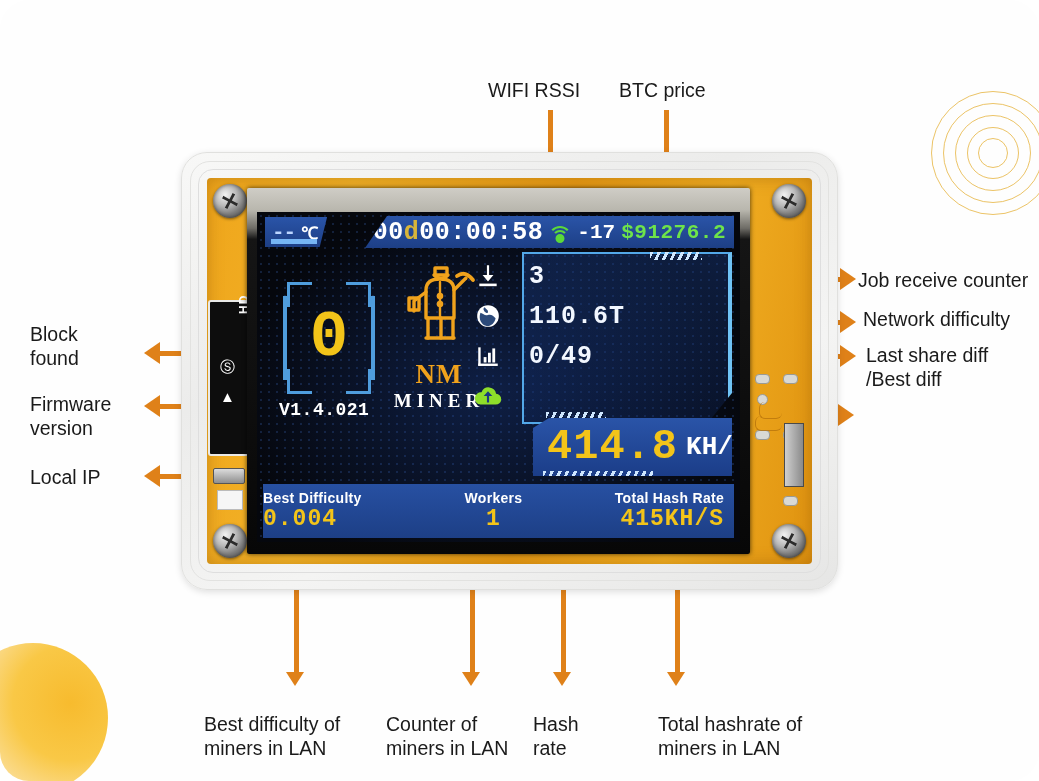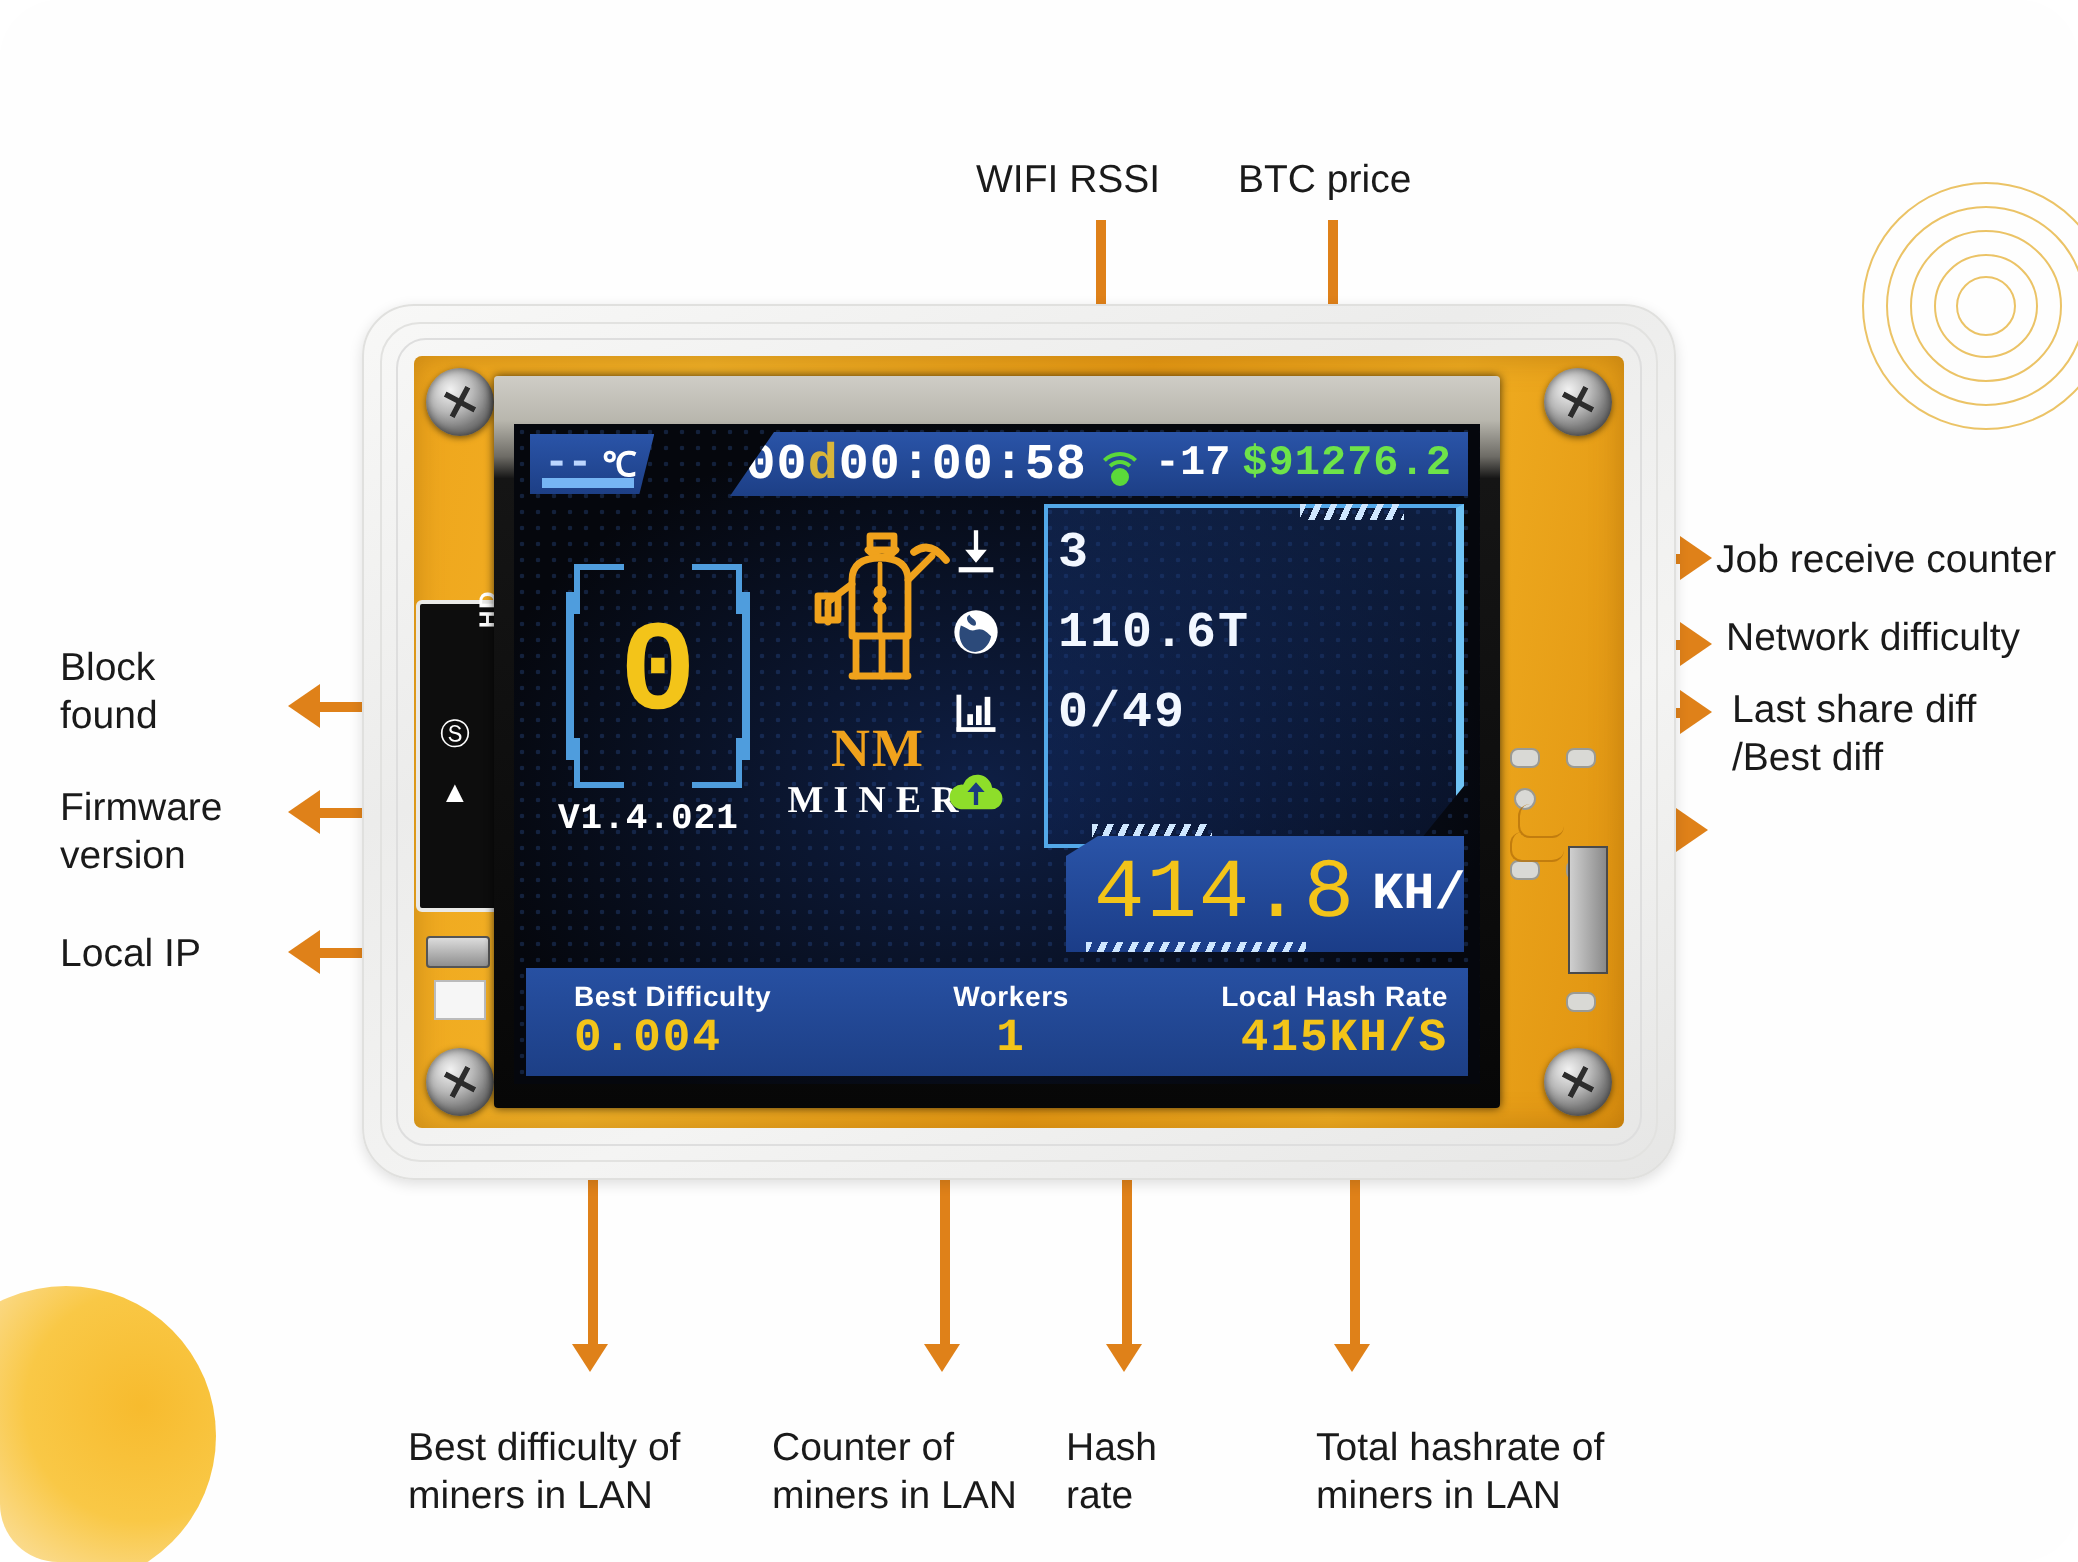--- a/index.html
+++ b/index.html
@@ -156,33 +156,33 @@
   }
   .ip-txt{color:#ffffff;font-size:22px;font-weight:bold;letter-spacing:.5px;}
 
   
   .hash-box{
     position:absolute;left:276px;top:206px;right:8px;height:58px;
     background:linear-gradient(180deg,#2a54a8 0%,#1b3d88 100%);
     clip-path:polygon(0 10px, 16px 0, 100% 0, 100% 100%, 0 100%);
     display:flex;align-items:center;gap:8px;padding-left:14px;
   }
-  .hash-val{color:#f3c419;font-size:42px;font-weight:normal;letter-spacing:1px;line-height:1;}
+  .hash-val{color:#f3c419;font-size:42px;font-weight:bold;letter-spacing:1px;line-height:1;}
   .hash-unit{color:#ffffff;font-size:26px;font-weight:bold;}
   .hash-hatch{position:absolute;left:10px;bottom:-4px;width:110px;height:9px;
     background:repeating-linear-gradient(115deg,#cfe7ff 0 3px,transparent 3px 7px);}
 
   
   .footer{
     position:absolute;left:6px;right:6px;bottom:4px;height:54px;
     background:linear-gradient(180deg,#2750a2 0%,#1d3f86 100%);
     display:flex;
   }
   .fcol{flex:1;display:flex;flex-direction:column;align-items:center;justify-content:center;}
-  .fcol.left{align-items:flex-start;padding-left:24px;}
+  .fcol.left{align-items:flex-start;padding-left:0;}
   .fcol.right{align-items:flex-end;padding-right:10px;}
   .flabel{color:#ffffff;font-size:14px;font-weight:bold;letter-spacing:.3px;font-family:"Liberation Sans",sans-serif;}
   .fvalue{color:#f3c419;font-size:23px;font-weight:bold;letter-spacing:1px;}
 
   
   .blk-frame{position:absolute;left:30px;top:70px;width:84px;height:112px;}
   .blk-frame .corner{position:absolute;width:22px;height:22px;border:3px solid #4f9ddd;}
   .blk-frame .c1{left:0;top:0;border-right:none;border-bottom:none;}
   .blk-frame .c2{right:0;top:0;border-left:none;border-bottom:none;}
   .blk-frame .c3{left:0;bottom:0;border-right:none;border-top:none;}
@@ -417,21 +417,21 @@
             <div class="footer">
               <div class="fcol left">
                 <span class="flabel">Best Difficulty</span>
                 <span class="fvalue">0.004</span>
               </div>
               <div class="fcol">
                 <span class="flabel">Workers</span>
                 <span class="fvalue">1</span>
               </div>
               <div class="fcol right">
-                <span class="flabel">Local Hash Rate</span>
+                <span class="flabel">Total Hash Rate</span>
                 <span class="fvalue">415KH/S</span>
               </div>
             </div>
 
           </div>
         </div>
       </div>
     </div>
   </div>
 </div>

